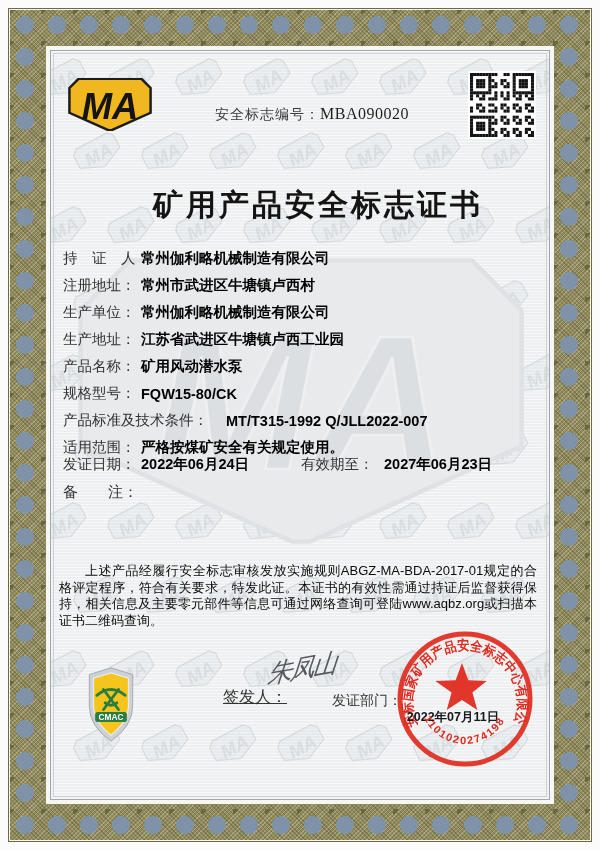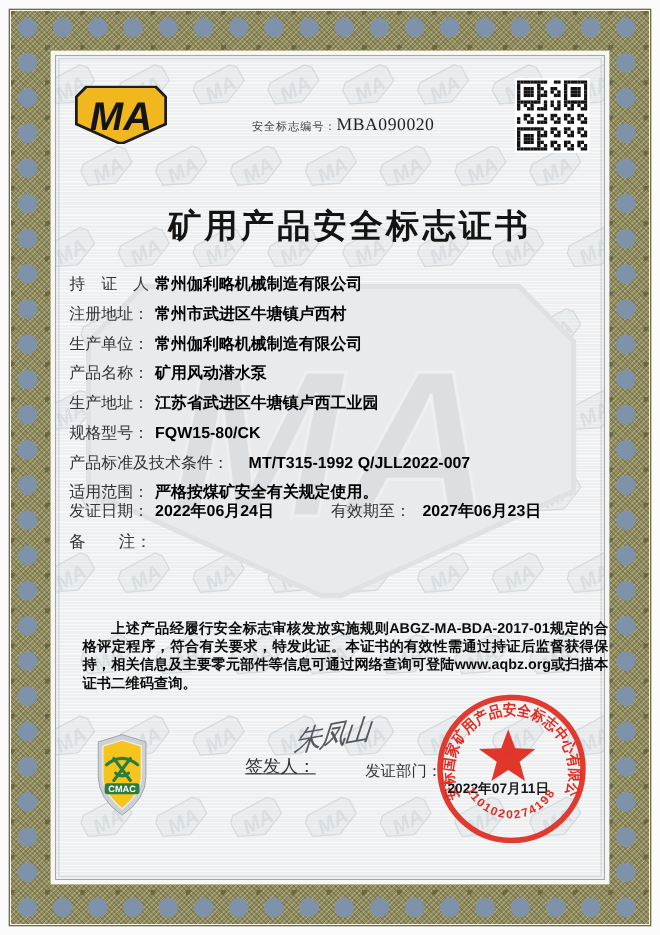--- a/index.html
+++ b/index.html
@@ -31,39 +31,39 @@
   }
   .panel-line{position:absolute;inset:2px;border:1px solid #ccd1d5;pointer-events:none;}
 
   .wm-tiles{position:absolute;inset:0;width:100%;height:100%;pointer-events:none;}
   .wm-big{position:absolute;left:25px;top:205px;width:450px;height:290px;pointer-events:none;}
 
   .content{position:absolute;inset:0;}
 
   .ma-logo{position:absolute;left:17px;top:27px;width:84px;height:53px;}
   .issue-line{position:absolute;left:0;top:54px;width:100%;text-align:center;padding-left:24px;box-sizing:border-box;}
-  .issue-label{font-size:10px;color:#3b3b3b;letter-spacing:1px;}
+  .issue-label{font-size:14px;color:#3b3b3b;letter-spacing:1px;}
   .issue-value{font-size:16px;color:#1f1f1f;font-family:"Liberation Serif",serif;letter-spacing:.5px;}
   .qr{position:absolute;left:417px;top:20px;width:68px;height:68px;background:#fff;padding:2px;box-sizing:border-box;}
 
   .cert-title{position:absolute;left:0;top:116px;width:100%;margin:18px;text-align:center;
     font-size:30px;font-weight:800;color:#141414;letter-spacing:3px;}
 
   .fields{position:absolute;left:12px;top:194px;width:480px;}
   .frow{display:flex;height:27px;align-items:center;}
   .flabel{flex:none;width:78px;font-size:14.5px;color:#333;white-space:nowrap;}
   .flabel.wide{width:auto;margin-right:18px;text-align:right;}
   .fvalue{font-size:14.5px;font-weight:700;color:#000;white-space:nowrap;}
   .date-row{position:absolute;left:12px;top:404px;width:480px;display:flex;align-items:center;}
   .date-row .flabel2{font-size:14.5px;color:#333;}
   .date-row .fval2{font-size:14.5px;font-weight:700;color:#000;}
   .remarks-row{position:absolute;left:12px;top:432px;font-size:15px;color:#333;}
 
-  .statement{position:absolute;left:24px;top:512px;width:478px;margin:0;
-    font-size:13px;font-weight:700;color:#0c0c0c;line-height:16.5px;
+  .statement{position:absolute;left:8px;top:512px;width:478px;margin:0;
+    font-size:13px;font-weight:400;color:#0c0c0c;line-height:16.5px;
     text-align:justify;text-indent:2em;}
 
   .cmac{position:absolute;left:35px;top:612px;width:50px;height:83px;}
   .signer-label{position:absolute;left:172px;top:636px;font-size:16px;color:#333;text-decoration:underline;}
   .signature{position:absolute;left:214px;top:598px;width:110px;height:70px;
     font-size:25px;color:#41464d;transform:rotate(-10deg) skewX(-16deg);
     letter-spacing:-2px;opacity:.88;font-style:italic;}
   .dept-label{position:absolute;left:281px;top:641px;font-size:14px;color:#333;}
   .seal{position:absolute;left:339px;top:573px;width:150px;height:150px;}
 </style>
@@ -409,26 +409,26 @@
         </div>
         <div class="frow">
           <span class="flabel">注册地址：</span>
           <span class="fvalue">常州市武进区牛塘镇卢西村</span>
         </div>
         <div class="frow">
           <span class="flabel">生产单位：</span>
           <span class="fvalue">常州伽利略机械制造有限公司</span>
         </div>
         <div class="frow">
+          <span class="flabel">生产地址：</span>
+          <span class="fvalue">江苏省武进区牛塘镇卢西工业园</span>
+        </div>
+        <div class="frow">
           <span class="flabel">产品名称：</span>
           <span class="fvalue">矿用风动潜水泵</span>
-        </div>
-        <div class="frow">
-          <span class="flabel">生产地址：</span>
-          <span class="fvalue">江苏省武进区牛塘镇卢西工业园</span>
         </div>
         <div class="frow">
           <span class="flabel">规格型号：</span>
           <span class="fvalue">FQW15-80/CK</span>
         </div>
         <div class="frow">
           <span class="flabel wide">产品标准及技术条件：</span>
           <span class="fvalue">MT/T315-1992 Q/JLL2022-007</span>
         </div>
         <div class="frow">

